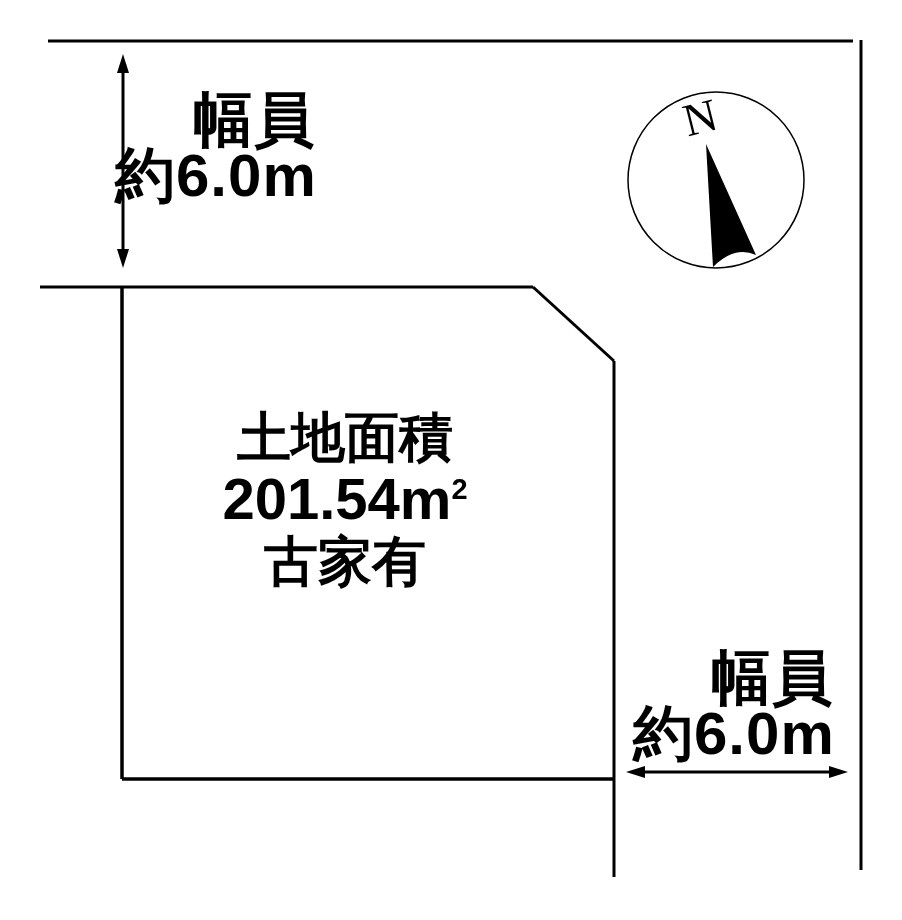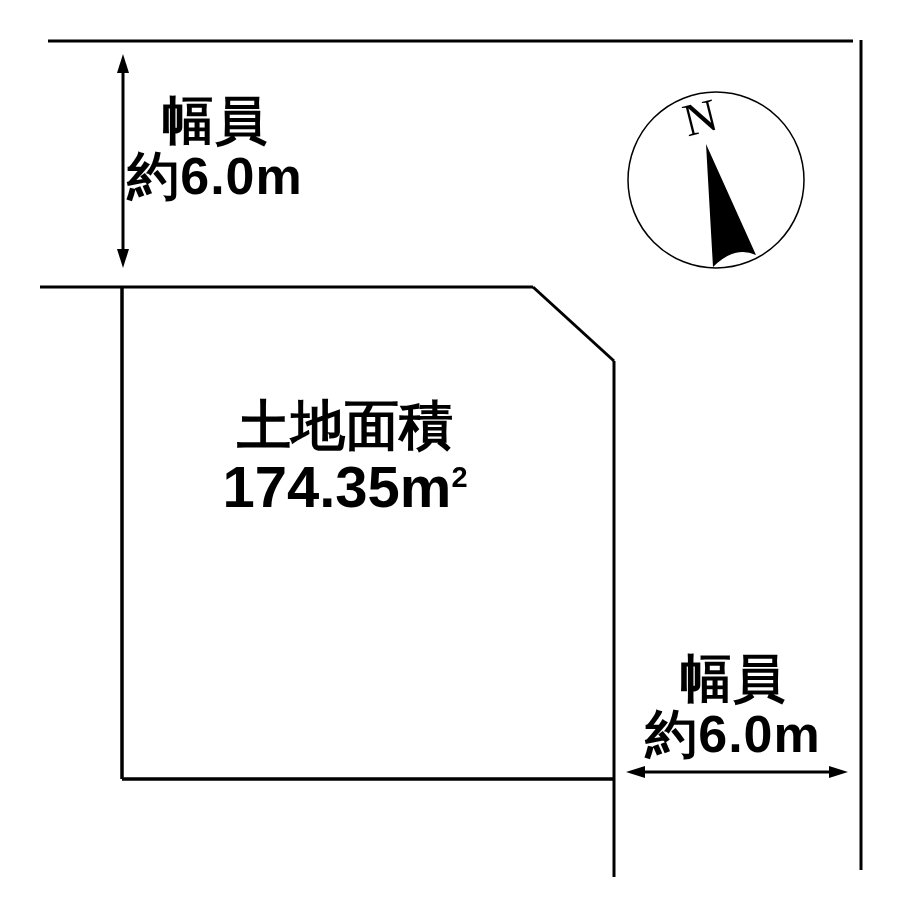--- a/index.html
+++ b/index.html
@@ -23,37 +23,38 @@
     height: 920px;
   }
   .label {
     position: absolute;
     color: #000000;
     font-weight: bold;
     text-align: center;
     white-space: nowrap;
   }
   .road-label {
-    font-size: 52px;
+    font-size: 60px;
     line-height: 56px;
     letter-spacing: 1px;
+    text-align: right;
   }
   .road-label-top-left {
     left: 115px;
     top: 92px;
     width: 200px;
   }
   .road-label-bottom-right {
     left: 633px;
     top: 650px;
     width: 200px;
   }
   .parcel-label {
     left: 165px;
-    top: 394px;
+    top: 406px;
     width: 360px;
     font-size: 54px;
     line-height: 62px;
   }
   .parcel-label .num-line {
     font-size: 58px;
   }
   .parcel-label sup {
     font-size: 0.5em;
     vertical-align: super;
@@ -110,16 +111,17 @@
     <div>約6.0m</div>
   </div>
 
   <div class="label road-label road-label-bottom-right">
     <div>幅員</div>
     <div>約6.0m</div>
   </div>
 
   <div class="label parcel-label">
     <div>土地面積</div>
-    <div class="num-line"><span>174.35m</span><sup>2</sup></div>
+    <div class="num-line"><span>201.54m</span><sup>2</sup></div>
+    <div>古家有</div>
   </div>
 
 </div>
 
 </body></html>

